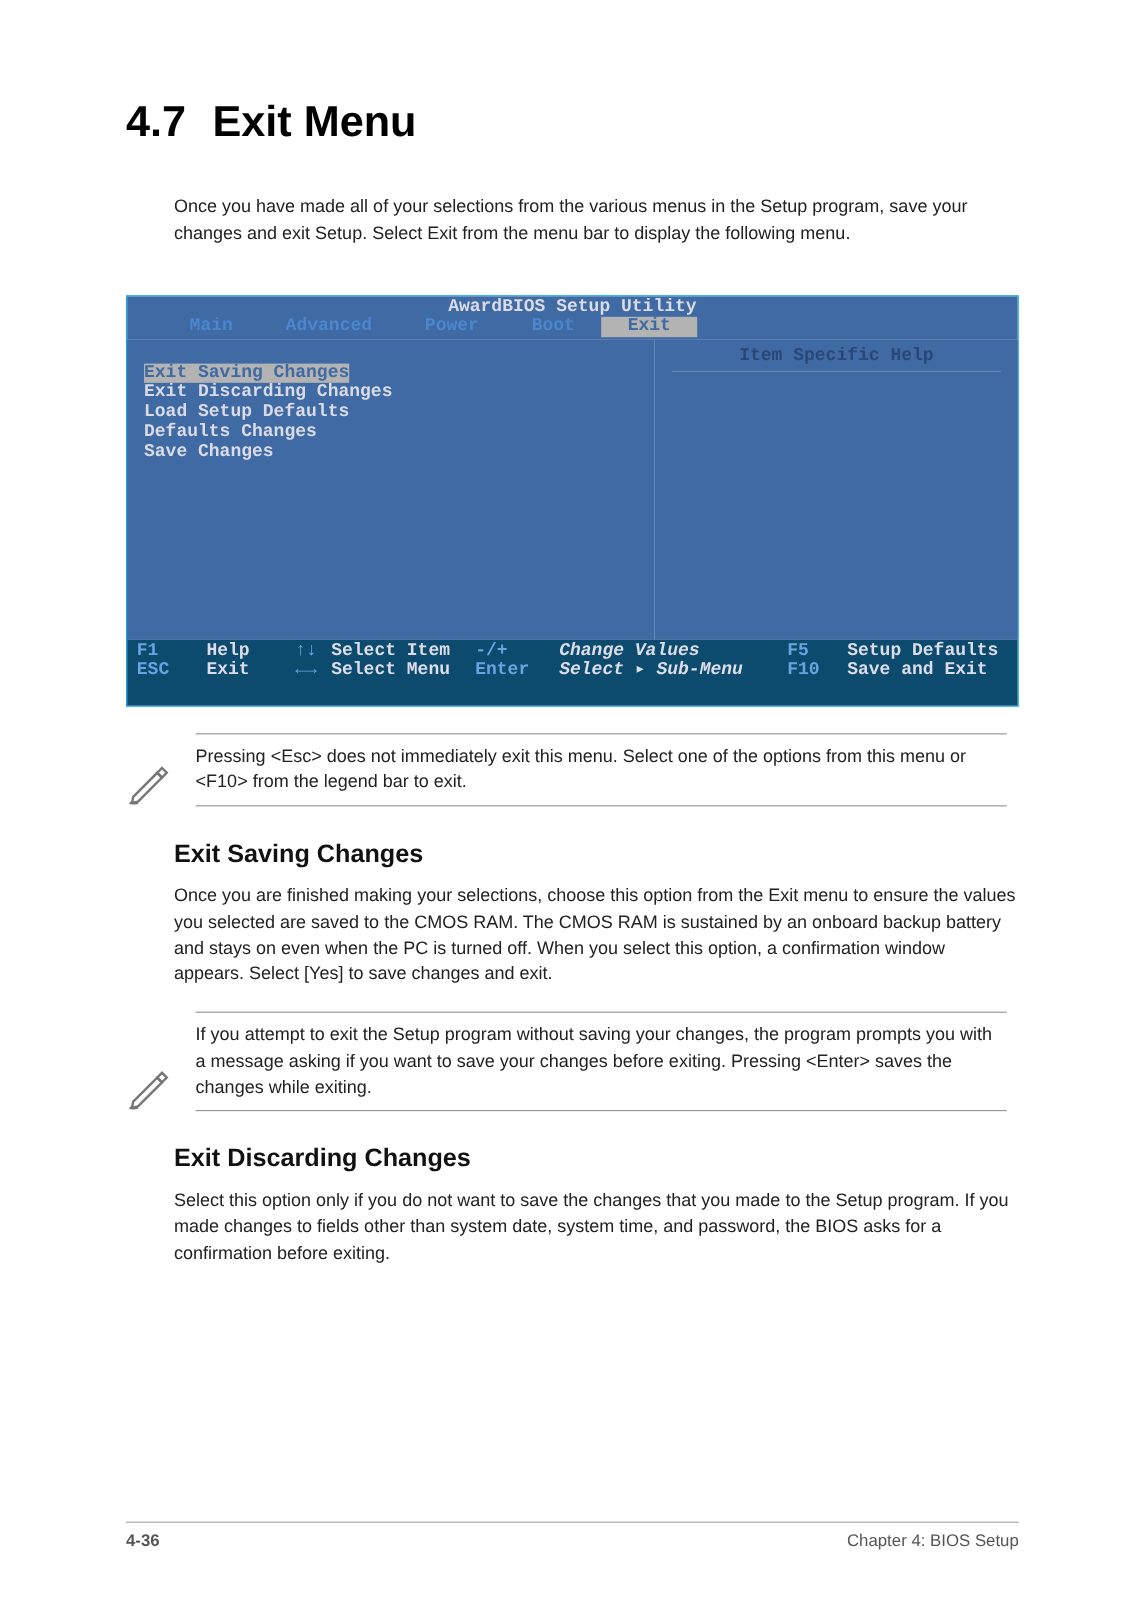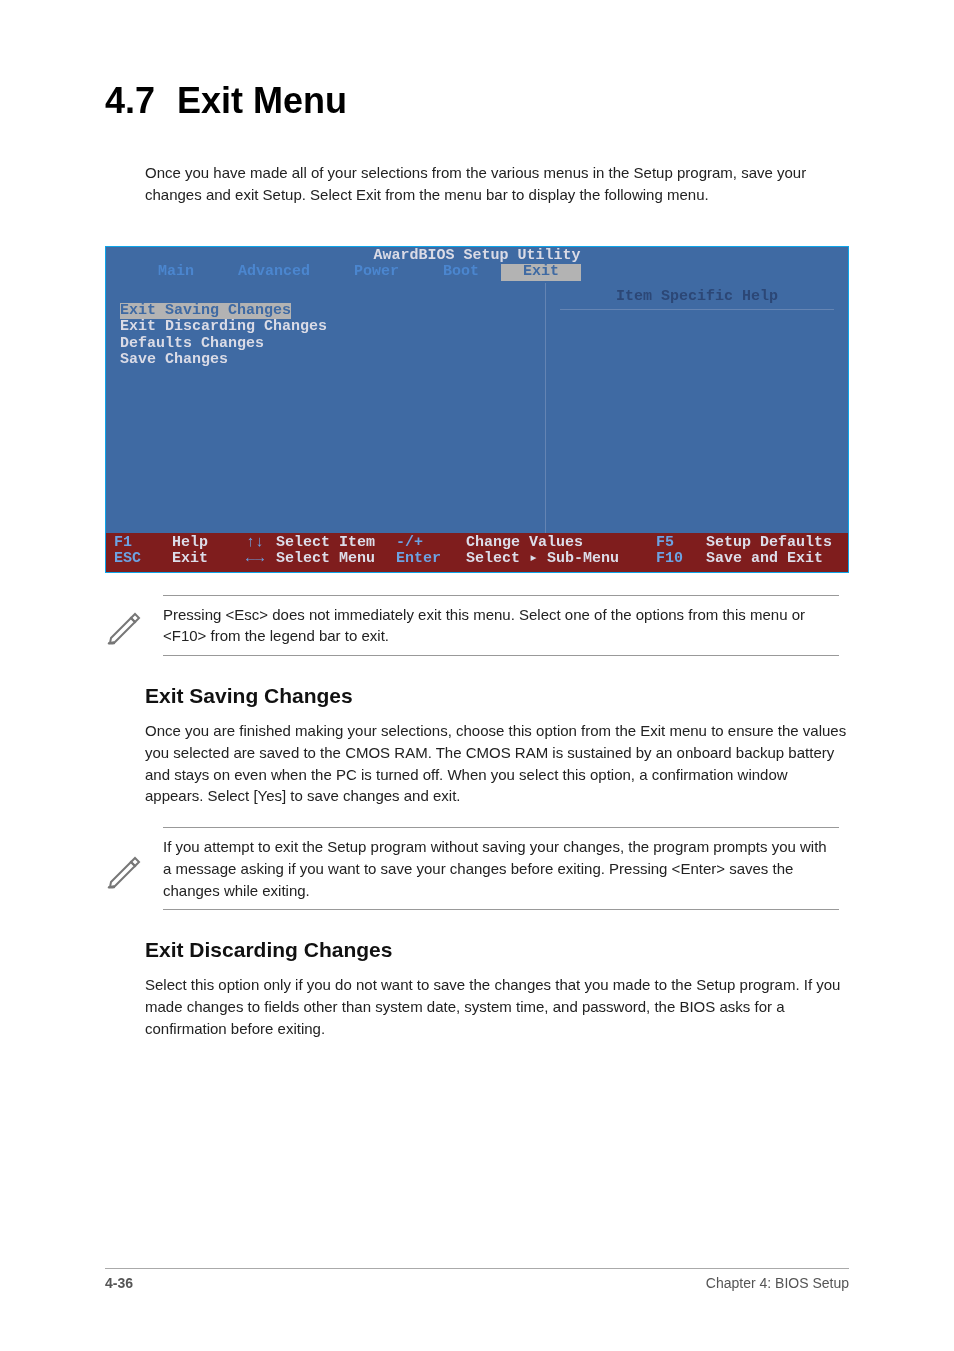--- a/index.html
+++ b/index.html
@@ -80,40 +80,40 @@
       flex: 1;
       background: #3f6aa3;
       padding: 6px 14px 14px 14px;
     }
     .help-text {
       color: #dadbe6;
       font-weight: bold;
       margin-top: 16px;
     }
     .bios-footer {
-      background: #7f1d1d;
-      color: #dadbe6;
-      padding: 2px 8px 4px 8px;
+      background: #0c4a6e;
+      color: #dadbe6;
+      padding: 2px 8px 20px 8px;
       font-weight: bold;
       display: flex;
       flex-direction: column;
     }
     .bios-footer .fkey { color: #6da2e2; }
     .bios-footer-row { display: flex; }
     .bios-footer .lbl { color: #dcdde9; }
     .fleft { width: 58px; }
     .flabel { width: 62px; }
     .farrow { width: 42px; text-align:center; }
     .fmid { width:120px; }
     .fkey2 { width: 70px; color:#6da2e2; }
-    .fmid2 { width: 190px; }
+    .fmid2 { width: 190px; font-style: italic; }
     .fkey3 { width:50px; color:#6da2e2; }
     .note-row {
       display: flex;
-      align-items: center;
+      align-items: flex-end;
       margin: 0 10px 28px 0;
     }
     .pencil-icon {
       width: 40px;
       height: 40px;
       flex: none;
       margin-right: 18px;
       margin-top: 2px;
     }
     .note-content {
@@ -171,20 +171,21 @@
       <div class="bios-tab">Advanced</div>
       <div class="bios-tab">Power</div>
       <div class="bios-tab">Boot</div>
       <div class="bios-tab active">Exit</div>
     </div>
   </div>
   <div class="bios-body">
     <div class="bios-left">
       <div class="item selected">Exit Saving Changes</div><br>
       <div class="item">Exit Discarding Changes</div>
+      <div class="item">Load Setup Defaults</div>
       <div class="item">Defaults Changes</div>
       <div class="item">Save Changes</div>
     </div>
     <div class="bios-right">
       <div class="bios-hlp-t">Item Specific Help</div>
       <div style="border-top:1px solid #6484b3;margin-top:4px"></div>
     </div>
   </div>
   <div class="bios-footer">
     <div class="bios-footer-row">

